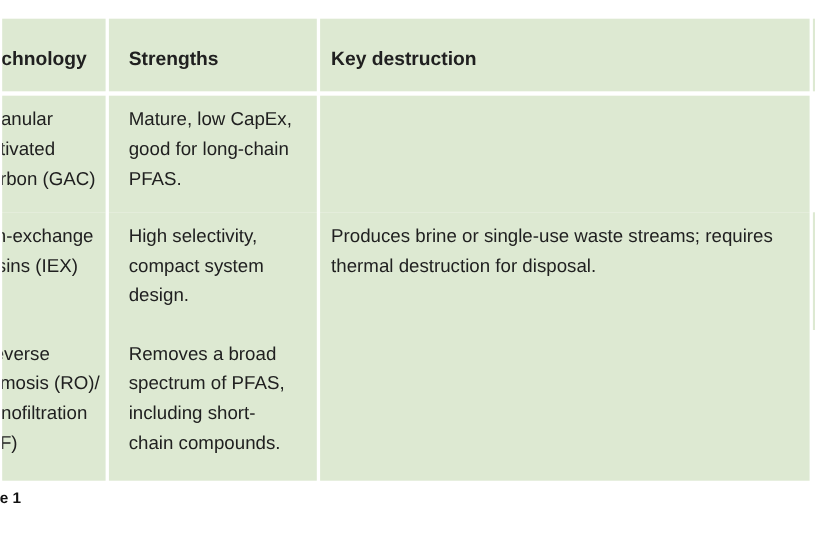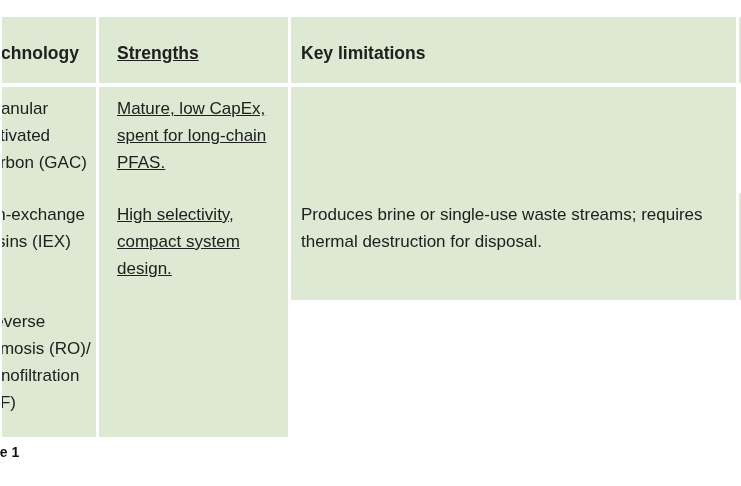--- a/index.html
+++ b/index.html
@@ -46,21 +46,21 @@
     color: #202020;
   }
   .thead .cell-text {
     font-weight: bold;
     font-size: 17.5px;
     padding-top: 23px;
   }
   .body-text { padding-top: 8px; }
   
   .col-tech .cell-text  { margin-left: -20px; padding-left: 0; }   
-  .col-str .cell-text   { padding-left: 18px; text-decoration: underline; }
+  .col-str .cell-text   { padding-left: 18px; }
   .col-lim .cell-text   { padding-left: 10px; }
   .col-extra .cell-text { padding-left: 10px; }
   .caption {
     position: absolute;
     left: -28px;               
     top: 444px;
     font-size: 14px;
     font-weight: bold;
     white-space: pre;
     color: #111111;
@@ -74,36 +74,36 @@
   <div class="tbl">
 
     <div class="thead">
       <div class="cell col-tech">
         <div class="cell-text">Technology</div>
       </div>
       <div class="cell col-str">
         <div class="cell-text">Strengths</div>
       </div>
       <div class="cell col-lim">
-        <div class="cell-text">Key limitations</div>
+        <div class="cell-text">Key destruction</div>
       </div>
       <div class="cell col-extra">
         <div class="cell-text"></div>
       </div>
     </div>
 
     <div class="trow trow-1">
       <div class="cell col-tech">
         <div class="cell-text body-text">Granular
 activated
 carbon (GAC)</div>
       </div>
       <div class="cell col-str">
         <div class="cell-text body-text">Mature, low CapEx,
-spent for long-chain
+good for long-chain
 PFAS.</div>
       </div>
       <div class="cell col-extra"></div>
     </div>
 
     <div class="trow trow-2">
       <div class="cell col-tech">
         <div class="cell-text body-text">Ion-exchange
 resins (IEX)</div>
       </div>
@@ -119,20 +119,26 @@
       <div class="cell col-extra"></div>
     </div>
 
     <div class="trow trow-3">
       <div class="cell col-tech">
         <div class="cell-text body-text">Reverse
 osmosis (RO)/
 nanofiltration
 (NF)</div>
       </div>
+      <div class="cell col-str">
+        <div class="cell-text body-text">Removes a broad
+spectrum of PFAS,
+including short-
+chain compounds.</div>
+      </div>
       <div class="cell col-extra"></div>
     </div>
 
   </div>
 
   <div class="caption">Table 1</div>
 
 </div>
 
 </body></html>

